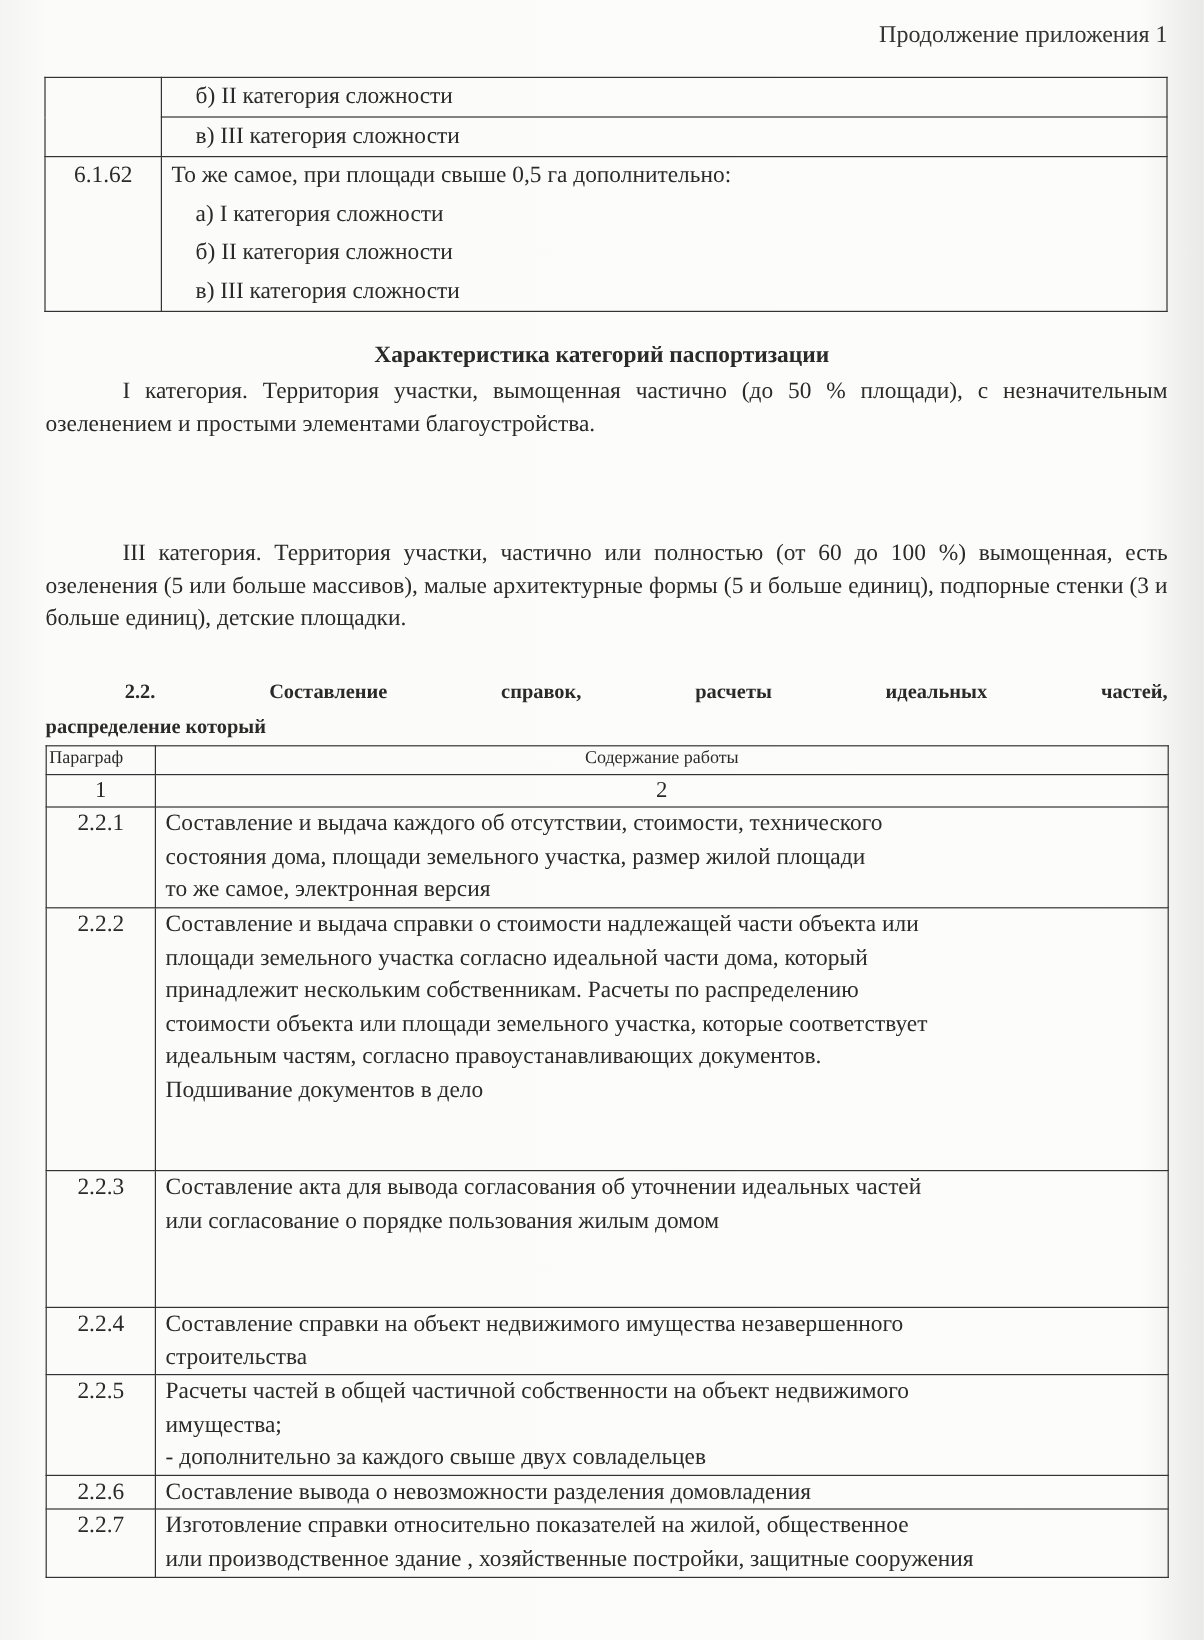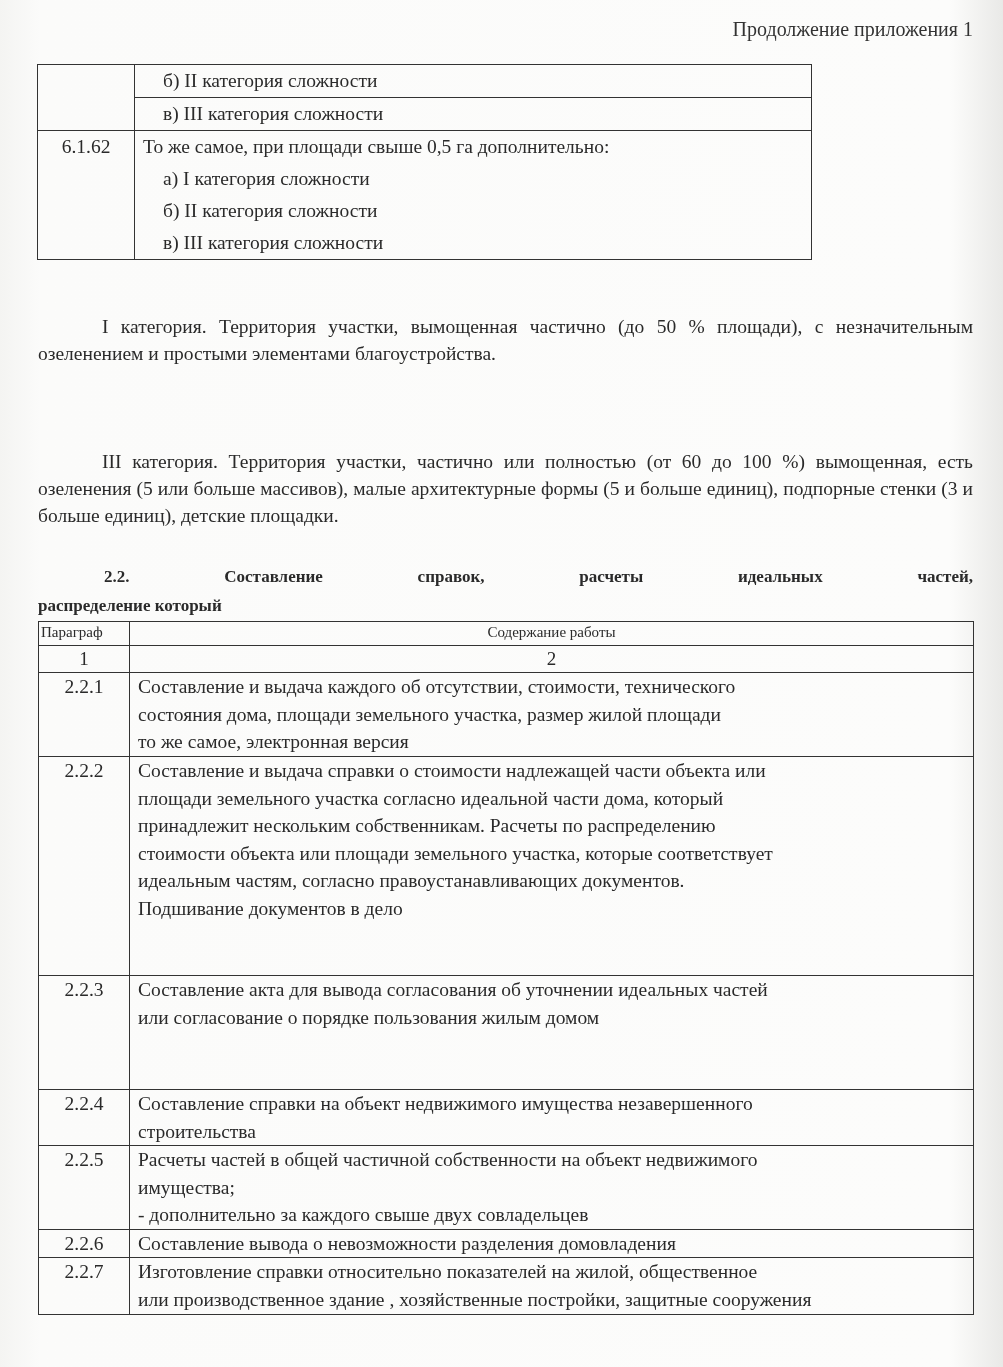--- a/index.html
+++ b/index.html
@@ -8,21 +8,21 @@
     background:#f7f7f5;
     font-family:"Liberation Serif", "DejaVu Serif", serif;
     color:#2a2a2a;
     position:relative;
   }
   .page { position:absolute; left:0; top:0; width:1003px; height:1367px;
     background:linear-gradient(to right,#f4f4f2 0,#fbfbfa 40px,#fcfcfb 950px,#e9e9e7 1003px); }
   .running-head { position:absolute; right:30px; top:18px; font-size:20px; color:#333; }
   table { border-collapse:collapse; position:absolute; }
   td { border:1.6px solid #333; vertical-align:top; font-size:19.5px; line-height:32px; padding:0 8px; }
-  .t1 { left:37px; top:64px; width:775px; }
+  .t1 { left:37px; top:64px; width:936px; }
   .t1 .c1 { width:80px; text-align:center; }
   .t1 .sub { padding-left:28px; }
   .heading-char { position:absolute; left:0; width:1003px; top:286px; text-align:center;
     font-weight:bold; font-size:19.5px; }
   .para { position:absolute; left:38px; width:935px; font-size:19.5px; line-height:27px;
     text-align:justify; text-indent:64px; }
   .sec-title { position:absolute; left:38px; width:935px; top:562px; font-weight:bold;
     font-size:17px; line-height:29px; text-align:justify; text-align-last:left; }
   .sec-title .l1 { display:block; text-align:justify; text-align-last:justify; padding-left:66px; }
   .t2 { left:38px; top:621px; width:936px; }
@@ -54,20 +54,21 @@
       <td>
         <span class="line">То же самое, при площади свыше 0,5 га дополнительно:</span>
         <span class="line" style="padding-left:20px">а) I категория сложности</span>
         <span class="line" style="padding-left:20px">б) II категория сложности</span>
         <span class="line" style="padding-left:20px">в) III категория сложности</span>
       </td>
     </tr>
   </tbody>
     </table>
 
+  <div class="heading-char">Характеристика категорий паспортизации</div>
   <div class="para" style="top:313px">I категория. Территория участки, вымощенная частично (до 50 % площади), с незначительным озеленением и простыми элементами благоустройства.</div>
   <div class="para" style="top:448px">III категория. Территория участки, частично или полностью (от 60 до 100 %) вымощенная, есть озеленения (5 или больше массивов), малые архитектурные формы (5 и больше единиц), подпорные стенки (3 и больше единиц), детские площадки.</div>
 
   <div class="sec-title">
     <span class="l1">2.2. Составление справок, расчеты идеальных частей,</span>
     <span>распределение который</span>
   </div>
 
   <table class="t2">
     <tbody>

